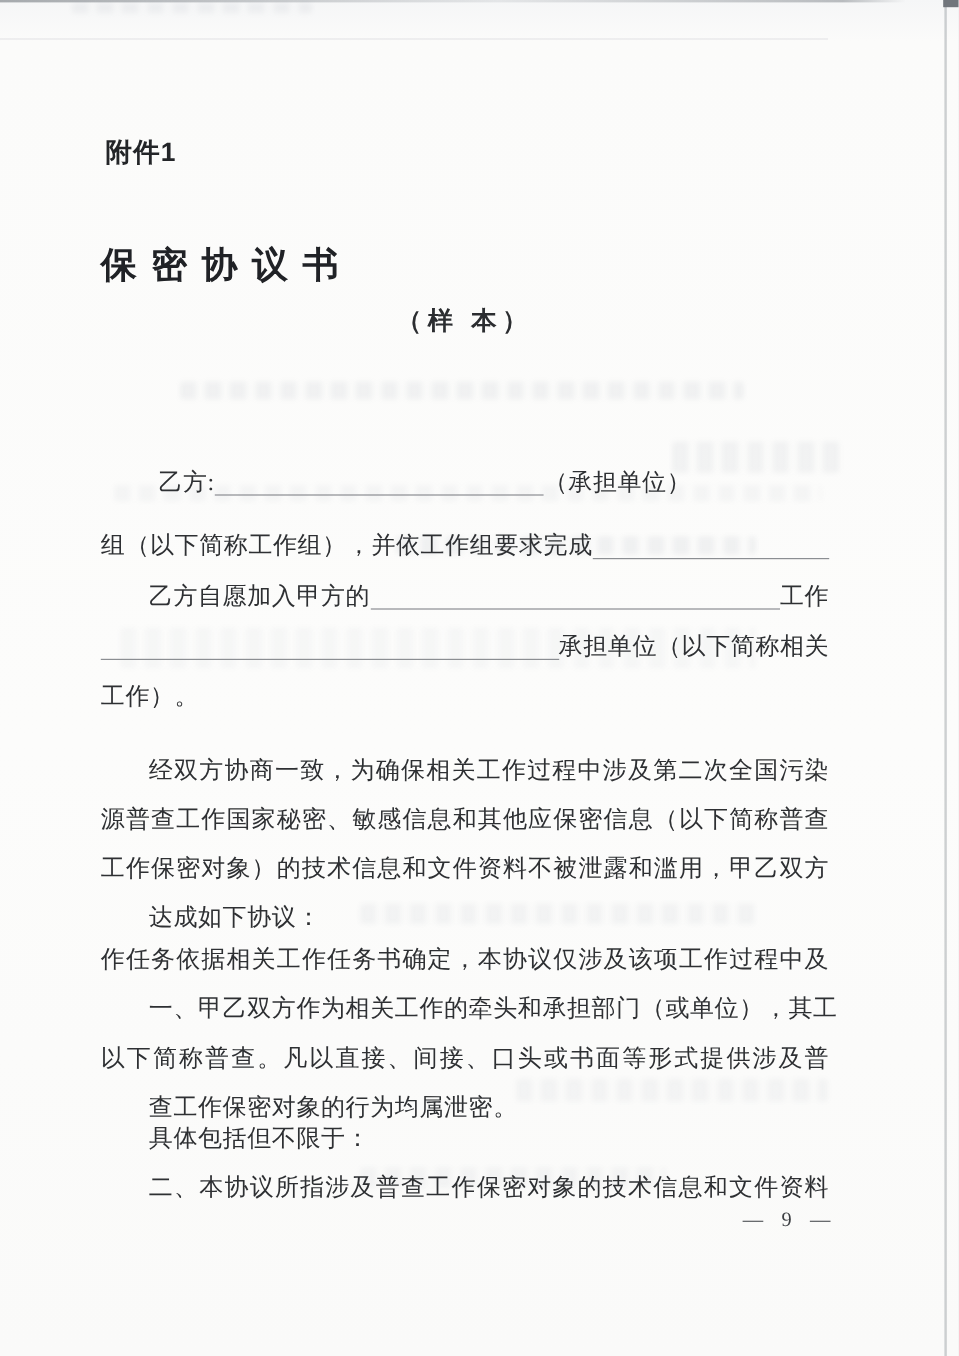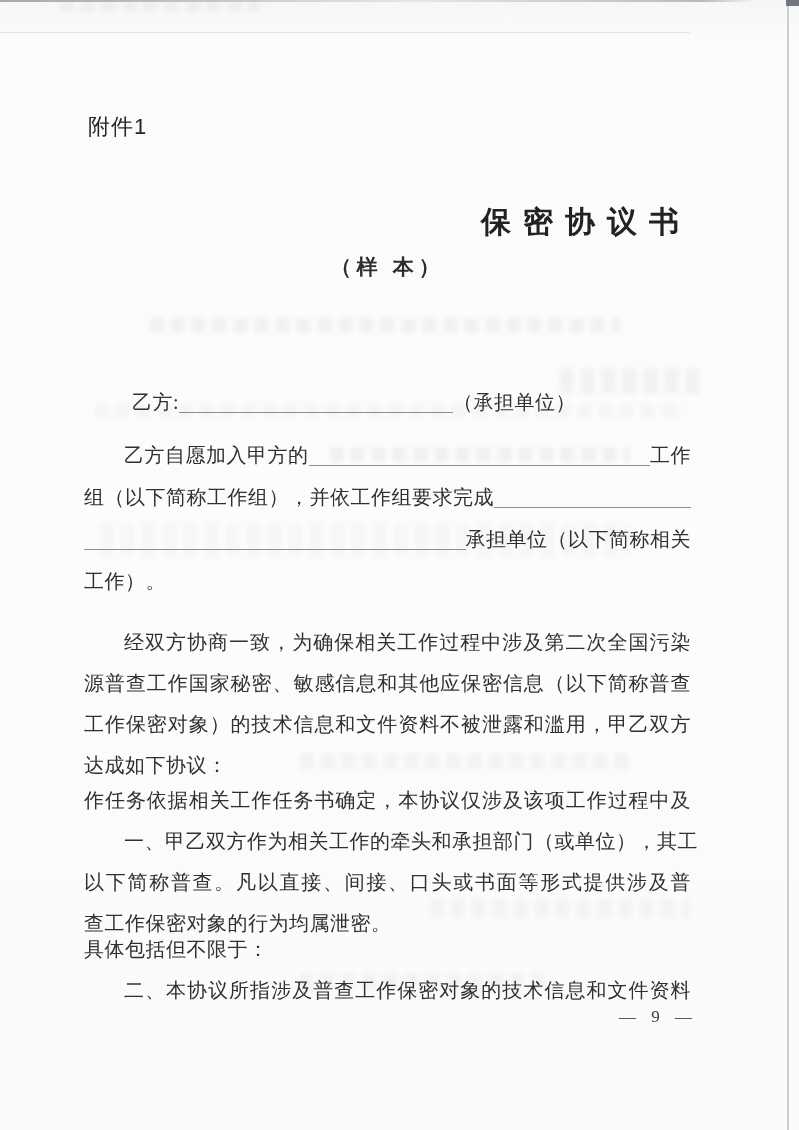--- a/index.html
+++ b/index.html
@@ -14,25 +14,25 @@
   .edge-top { position:absolute; left:0; top:0; width:755px; height:2px;
     background:linear-gradient(90deg, rgba(100,106,112,.55), rgba(165,170,175,.22) 55%, rgba(110,116,122,.45) 93%, rgba(120,126,132,0)); }
   .edge-faint { position:absolute; left:0; top:32px; width:690px; height:1px; background:rgba(185,190,196,.35); }
   .edge-right { position:absolute; left:787px; top:0; width:2px; height:1130px; background:rgba(158,163,168,.5); }
   .corner-mark { position:absolute; left:786px; top:0; width:13px; height:6px; background:#71767c; }
   .smudge { position:absolute; filter:blur(2px); border-radius:3px;
     background:repeating-linear-gradient(90deg, rgba(125,135,150,.16) 0 13px, rgba(125,135,150,.02) 13px 21px); }
   
   .attachment {
     position:absolute; left:88px; top:112px; line-height:30px;
-    font-family:"Liberation Sans", sans-serif; font-weight:400; font-size:22px; color:#232528; letter-spacing:1px;
+    font-family:"Liberation Sans", sans-serif; font-weight:700; font-size:22px; color:#232528; letter-spacing:1px;
   }
   .title {
     position:absolute; left:84px; top:202px; width:607px; margin:0;
-    text-align:right; font-size:30px; font-weight:700; letter-spacing:12px; line-height:40px; color:#202226;
+    text-align:left; font-size:30px; font-weight:700; letter-spacing:12px; line-height:40px; color:#202226;
   }
   .subtitle {
     position:absolute; left:84px; top:250px; width:607px;
     text-align:center; font-size:21px; letter-spacing:5px; line-height:34px; color:#2b2d30;font-weight:bold;
   }
   .party { position:absolute; left:84px; width:607px; padding-left:48px; box-sizing:border-box;
     display:flex; align-items:flex-end; height:28px; font-size:20px; letter-spacing:.5px; }
   .party .txt { line-height:28px; white-space:nowrap; }
   .party .blank { border-bottom:1.6px solid #8b8e92; margin-bottom:3px; height:0; }
   .party .blank-a, .party .blank-b { width:274px; }
@@ -42,21 +42,21 @@
   .iline { display:flex; align-items:flex-end; height:42px; }
   .iline .txt { line-height:42px; white-space:nowrap; }
   .iline .blank { flex:1 1 auto; border-bottom:1.6px solid #8b8e92; margin-bottom:10px; height:0; }
   .iline .pad { flex:0 0 40px; }
   .para { position:absolute; left:84px; width:607px; font-size:20px; letter-spacing:.5px; }
   .preamble { top:622px; }
   .clause1 { top:780px; }
   .clause2 { top:929px; }
   .tline { height:41px; line-height:41px; text-align:justify; text-align-last:justify; white-space:nowrap; }
   .tline.indent { padding-left:40px; }
-  .tline.end { text-align-last:left; }
+  .tline.end { text-align-last:left;margin-left:40px; }
   .pagenum {
     position:absolute; left:600px; top:1004px; width:112px; text-align:center;
     font-size:17px; color:#3c3f43; word-spacing:9px; letter-spacing:1px; line-height:26px;
   }
 </style>
 </head>
 <body>
 
 <div class="scan">
 
@@ -80,28 +80,28 @@
   <div class="subtitle">（样 本）</div>
 
   <div class="party party-b">
     <span class="txt">乙方:</span>
     <span class="blank blank-b"></span>
     <span class="txt">（承担单位）</span>
   </div>
 
   <div class="intro">
     <div class="iline">
+      <span class="txt">组（以下简称工作组），并依工作组要求完成</span>
+      <span class="blank"></span>
+    </div>
+    <div class="iline">
       <span class="pad"></span>
       <span class="txt">乙方自愿加入甲方的</span>
       <span class="blank"></span>
       <span class="txt">工作</span>
-    </div>
-    <div class="iline">
-      <span class="txt">组（以下简称工作组），并依工作组要求完成</span>
-      <span class="blank"></span>
     </div>
     <div class="iline">
       <span class="blank"></span>
       <span class="txt">承担单位（以下简称相关</span>
     </div>
     <div class="iline">
       <span class="txt">工作）。</span>
     </div>
   </div>
 

